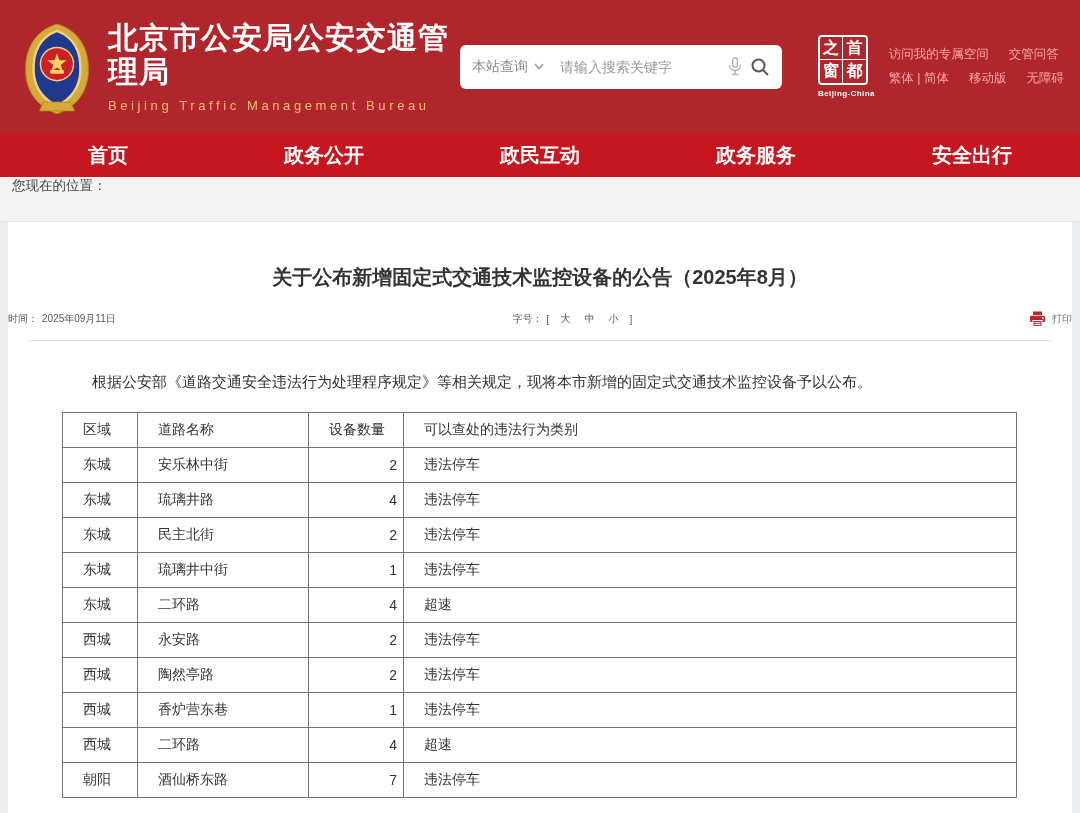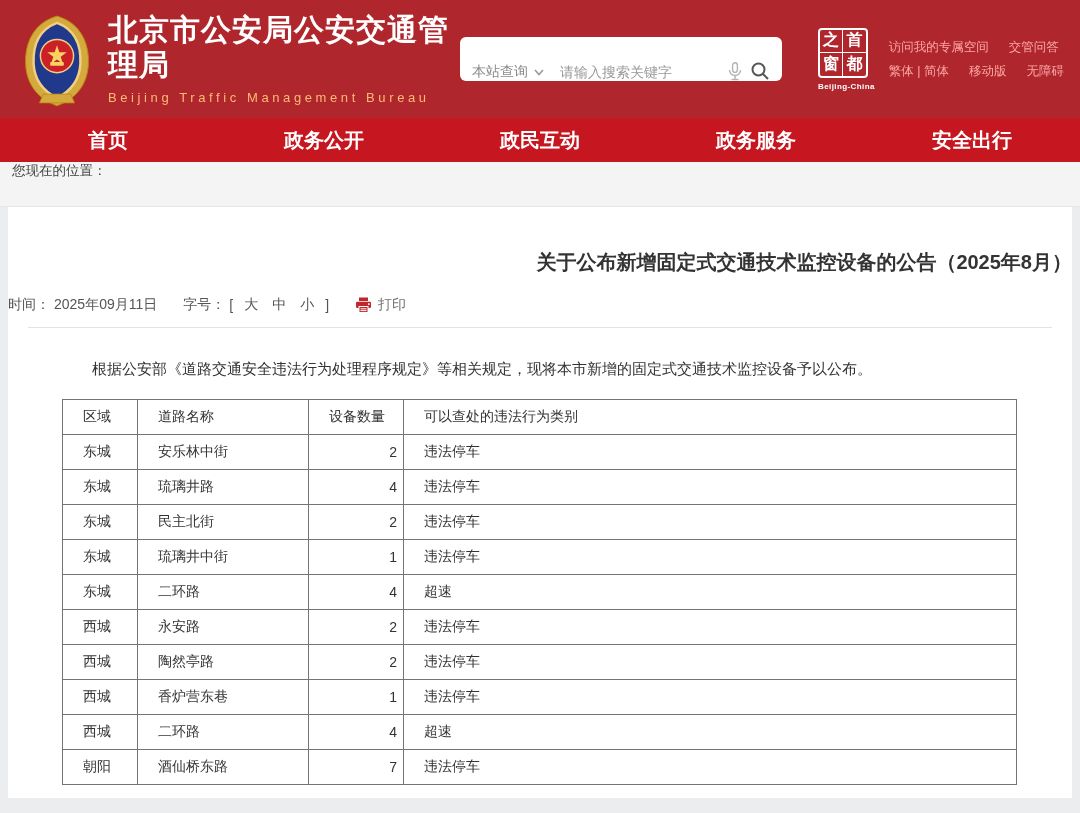--- a/index.html
+++ b/index.html
@@ -5,32 +5,32 @@
   * { box-sizing: border-box; }
   html,body { margin:0; padding:0; }
   body {
     width:1080px; height:813px; overflow:hidden;
     background:#ecedef;
     font-family:"Liberation Sans", sans-serif;
     color:#333;
   }
   
   .site-header{
-    height:118px; background:#af272d;
+    height:133px; background:#af272d;
     display:flex; align-items:center;
     padding:0 16px;
   }
   .badge{ width:82px; height:104px; flex:0 0 auto; display:flex; align-items:center; justify-content:center; }
   .titles{ margin-left:10px; }
   .site-title{ color:#fff; font-size:30px; font-weight:bold; letter-spacing:1px; line-height:1.15; }
   .site-subtitle{ color:#fdba74; font-size:13px; letter-spacing:3.6px; margin-top:8px; }
   .hdr-spacer{ flex:1; }
   .searchbox{
     width:322px; height:44px; background:#fff; border-radius:6px;
-    display:flex; align-items:flex-end; padding:0 12px; flex:0 0 auto;
+    display:flex; align-items:center; padding:0 12px; flex:0 0 auto;
   }
   .search-scope{ display:flex; align-items:center; gap:6px; color:#888; font-size:14px; cursor:pointer; flex:0 0 auto; }
   .searchbox input{
     border:none; outline:none; flex:1; min-width:0; margin-left:14px;
     font-size:14px; color:#333; font-family:"Liberation Sans",sans-serif;
   }
   .searchbox input::placeholder{ color:#999; }
   .sb-icon{ flex:0 0 auto; margin-left:8px; cursor:pointer; display:flex; align-items:center; }
   .cap-window{ margin-left:36px; flex:0 0 auto; text-align:center; cursor:pointer; }
   .cap-grid{
@@ -60,25 +60,25 @@
     display:flex; align-items:flex-start; padding:0 12px;
     font-size:13.5px; color:#444;
   }
   .crumb-link{ color:#444; text-decoration:none; cursor:pointer; }
   .crumb-sep{ color:#666; margin:0 4px; }
   
   .content{
     background:#fff; margin:0 8px; height:591px; padding-top:42px;
   }
   .article-title{
-    margin:0; text-align:right; font-size:20px; font-weight:bold; color:#333;
+    margin:0; text-align:center; font-size:20px; font-weight:bold; color:#333;
   }
   .meta{
-    margin-top:20px; display:flex; justify-content:flex-start; align-items:center;
-    gap:26px; font-size:14px; color:#555;
+    margin-top:20px; display:flex; justify-content:space-between; align-items:center;
+    gap:26px; font-size:10px; color:#555;
   }
   .meta-item{ display:flex; align-items:center; gap:4px; }
   .fontsize-opt{ margin:0 7px; cursor:pointer; color:#555; }
   .print-btn{ cursor:pointer; display:flex; align-items:center; gap:6px; color:#737373; }
   .divider{ border:none; border-top:1px solid #e2e2e2; margin:13px 20px 0 20px; }
   .article-paragraph{
     margin:30px 58px 0 54px; text-indent:2em; font-size:15px; color:#333; line-height:1.4;
   }
   
   table.devices{

